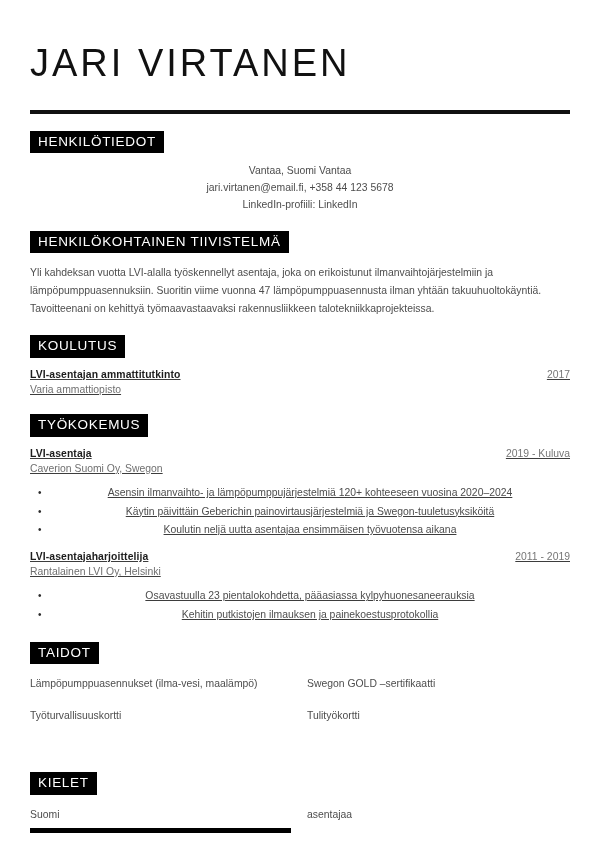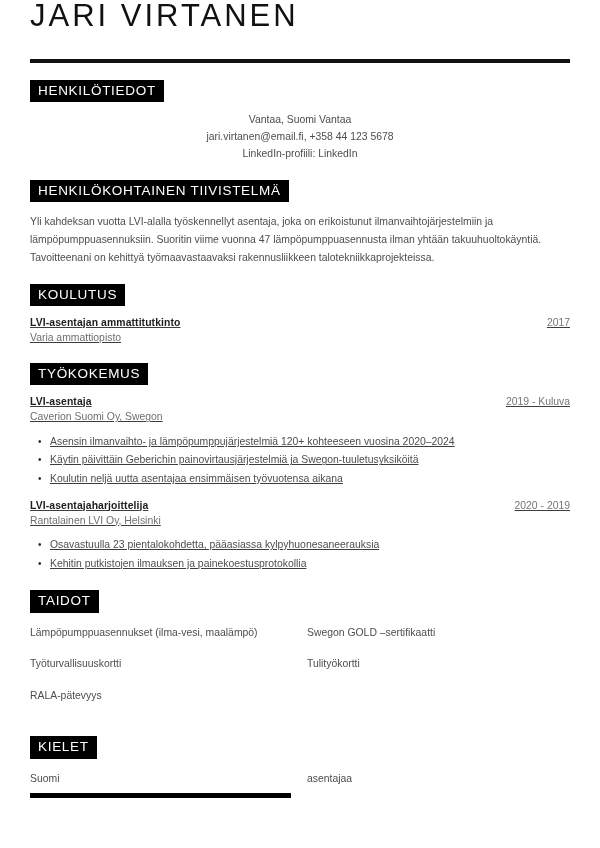--- a/index.html
+++ b/index.html
@@ -18,25 +18,26 @@
     position: relative;
     width: 600px;
     height: 848px;
     background: #ffffff;
     box-sizing: border-box;
     padding: 0 30px;
   }
 
   
   .name {
-    font-size: 31px;
+    font-size: 38px;
     font-weight: 300;
     letter-spacing: 3.0px;
     color: #111111;
     text-transform: uppercase;
+    padding-top: 44px;
     line-height: 1.05;
     white-space: nowrap;
   }
   .name-rule {
     margin-top: 26px;
     height: 4px;
     background: #111111;
     width: 100%;
   }
 
@@ -106,20 +107,21 @@
   ul.bullets {
     margin: 8px 0 0 0;
     padding: 0 0 0 20px;
     list-style: none;
   }
   ul.bullets li {
     font-size: 10.4px;
     color: #4d4d4d;
     line-height: 1.78;
     position: relative;
+    text-align: center;
   }
   ul.bullets li::before {
     content: "\2022";
     position: absolute;
     left: -12px;
     top: 0;
     color: #2b2b2b;
     font-size: 10px;
   }
 
@@ -212,40 +214,39 @@
       <ul class="bullets">
         <li>Asensin ilmanvaihto- ja lämpöpumppujärjestelmiä 120+ kohteeseen vuosina 2020–2024</li>
         <li>Käytin päivittäin Geberichin painovirtausjärjestelmiä ja Swegon-tuuletusyksiköitä</li>
         <li>Koulutin neljä uutta asentajaa ensimmäisen työvuotensa aikana</li>
       </ul>
     </div>
 
     <div class="entry">
       <div class="entry-head">
         <div class="entry-title">LVI-asentajaharjoittelija</div>
-        <div class="entry-date">2020 - 2019</div>
+        <div class="entry-date">2011 - 2019</div>
       </div>
       <div class="entry-org">Rantalainen LVI Oy, Helsinki</div>
       <ul class="bullets">
         <li>Osavastuulla 23 pientalokohdetta, pääasiassa kylpyhuonesaneerauksia</li>
         <li>Kehitin putkistojen ilmauksen ja painekoestusprotokollia</li>
       </ul>
     </div>
   </div>
 
   <div class="section">
     <div class="badge-row">
       <span class="badge">TAIDOT</span>
     </div>
     <div class="two-col">
       <div class="cell">Lämpöpumppuasennukset (ilma-vesi, maalämpö)</div>
       <div class="cell">Swegon GOLD –sertifikaatti</div>
       <div class="cell">Työturvallisuuskortti</div>
       <div class="cell">Tulityökortti</div>
-      <div class="cell">RALA-pätevyys</div>
       <div class="cell"></div>
     </div>
   </div>
 
   <div class="section">
     <div class="badge-row">
       <span class="badge">KIELET</span>
     </div>
     <div class="two-col">
 

